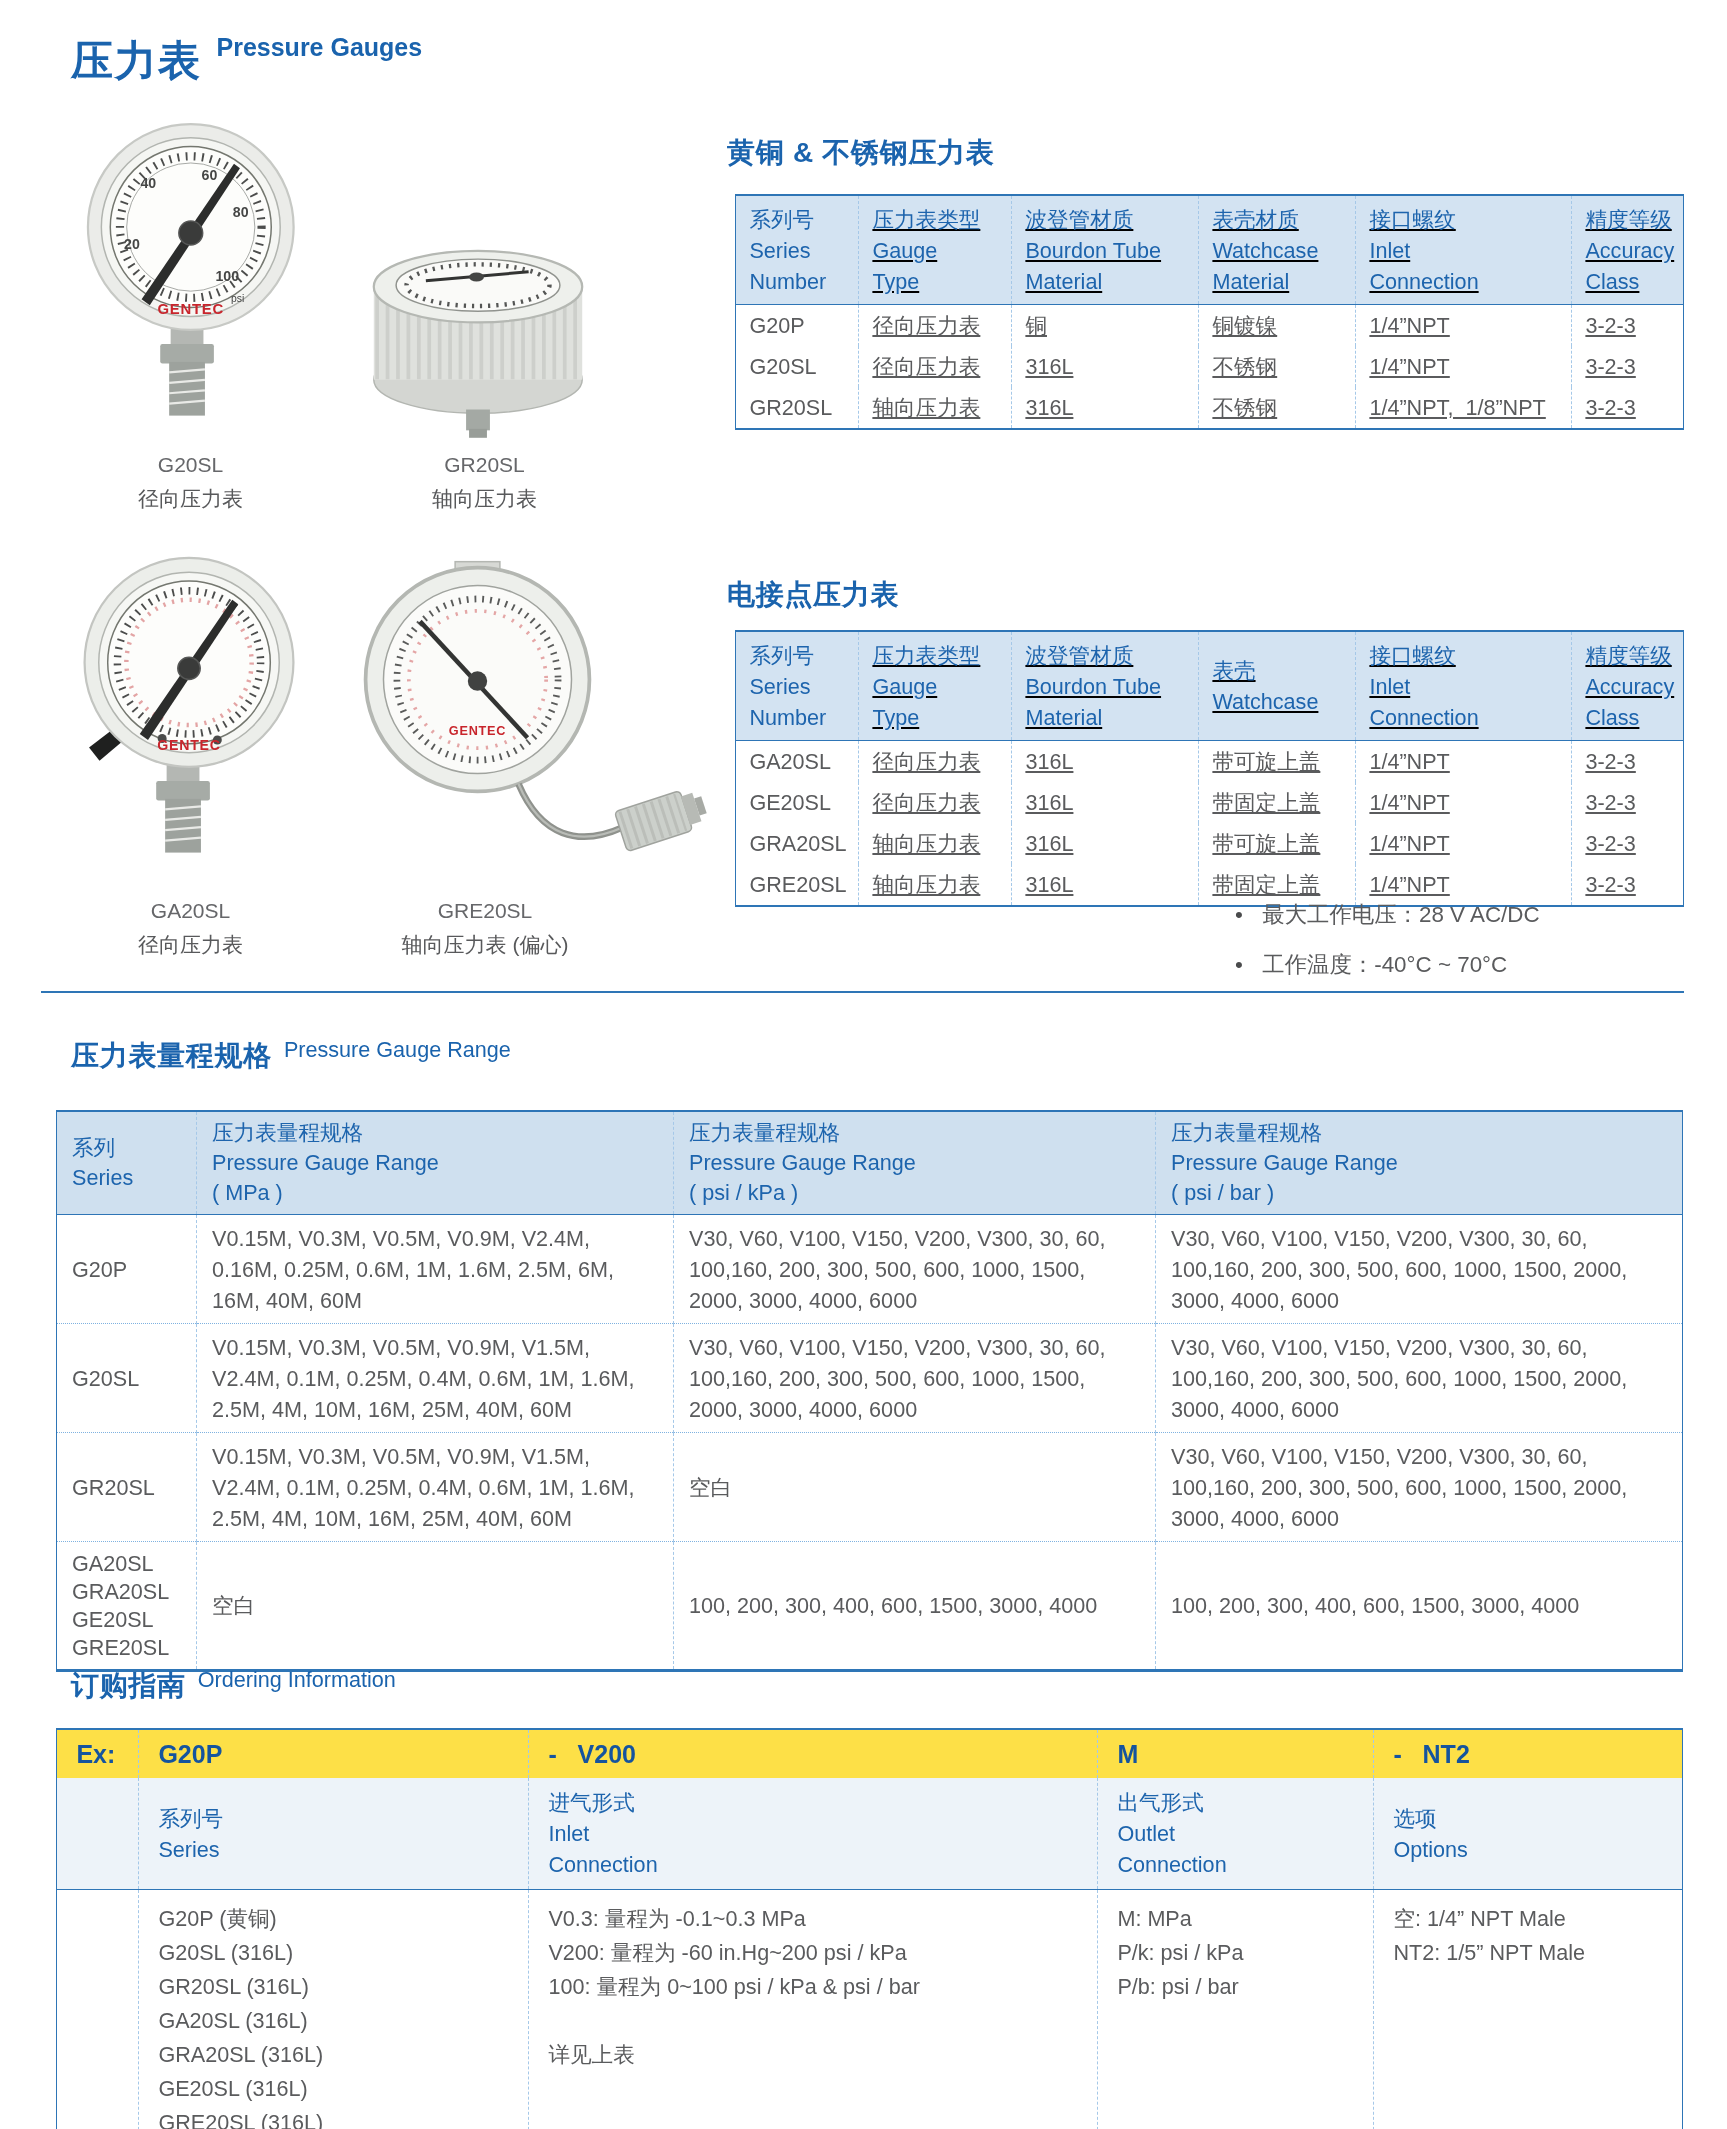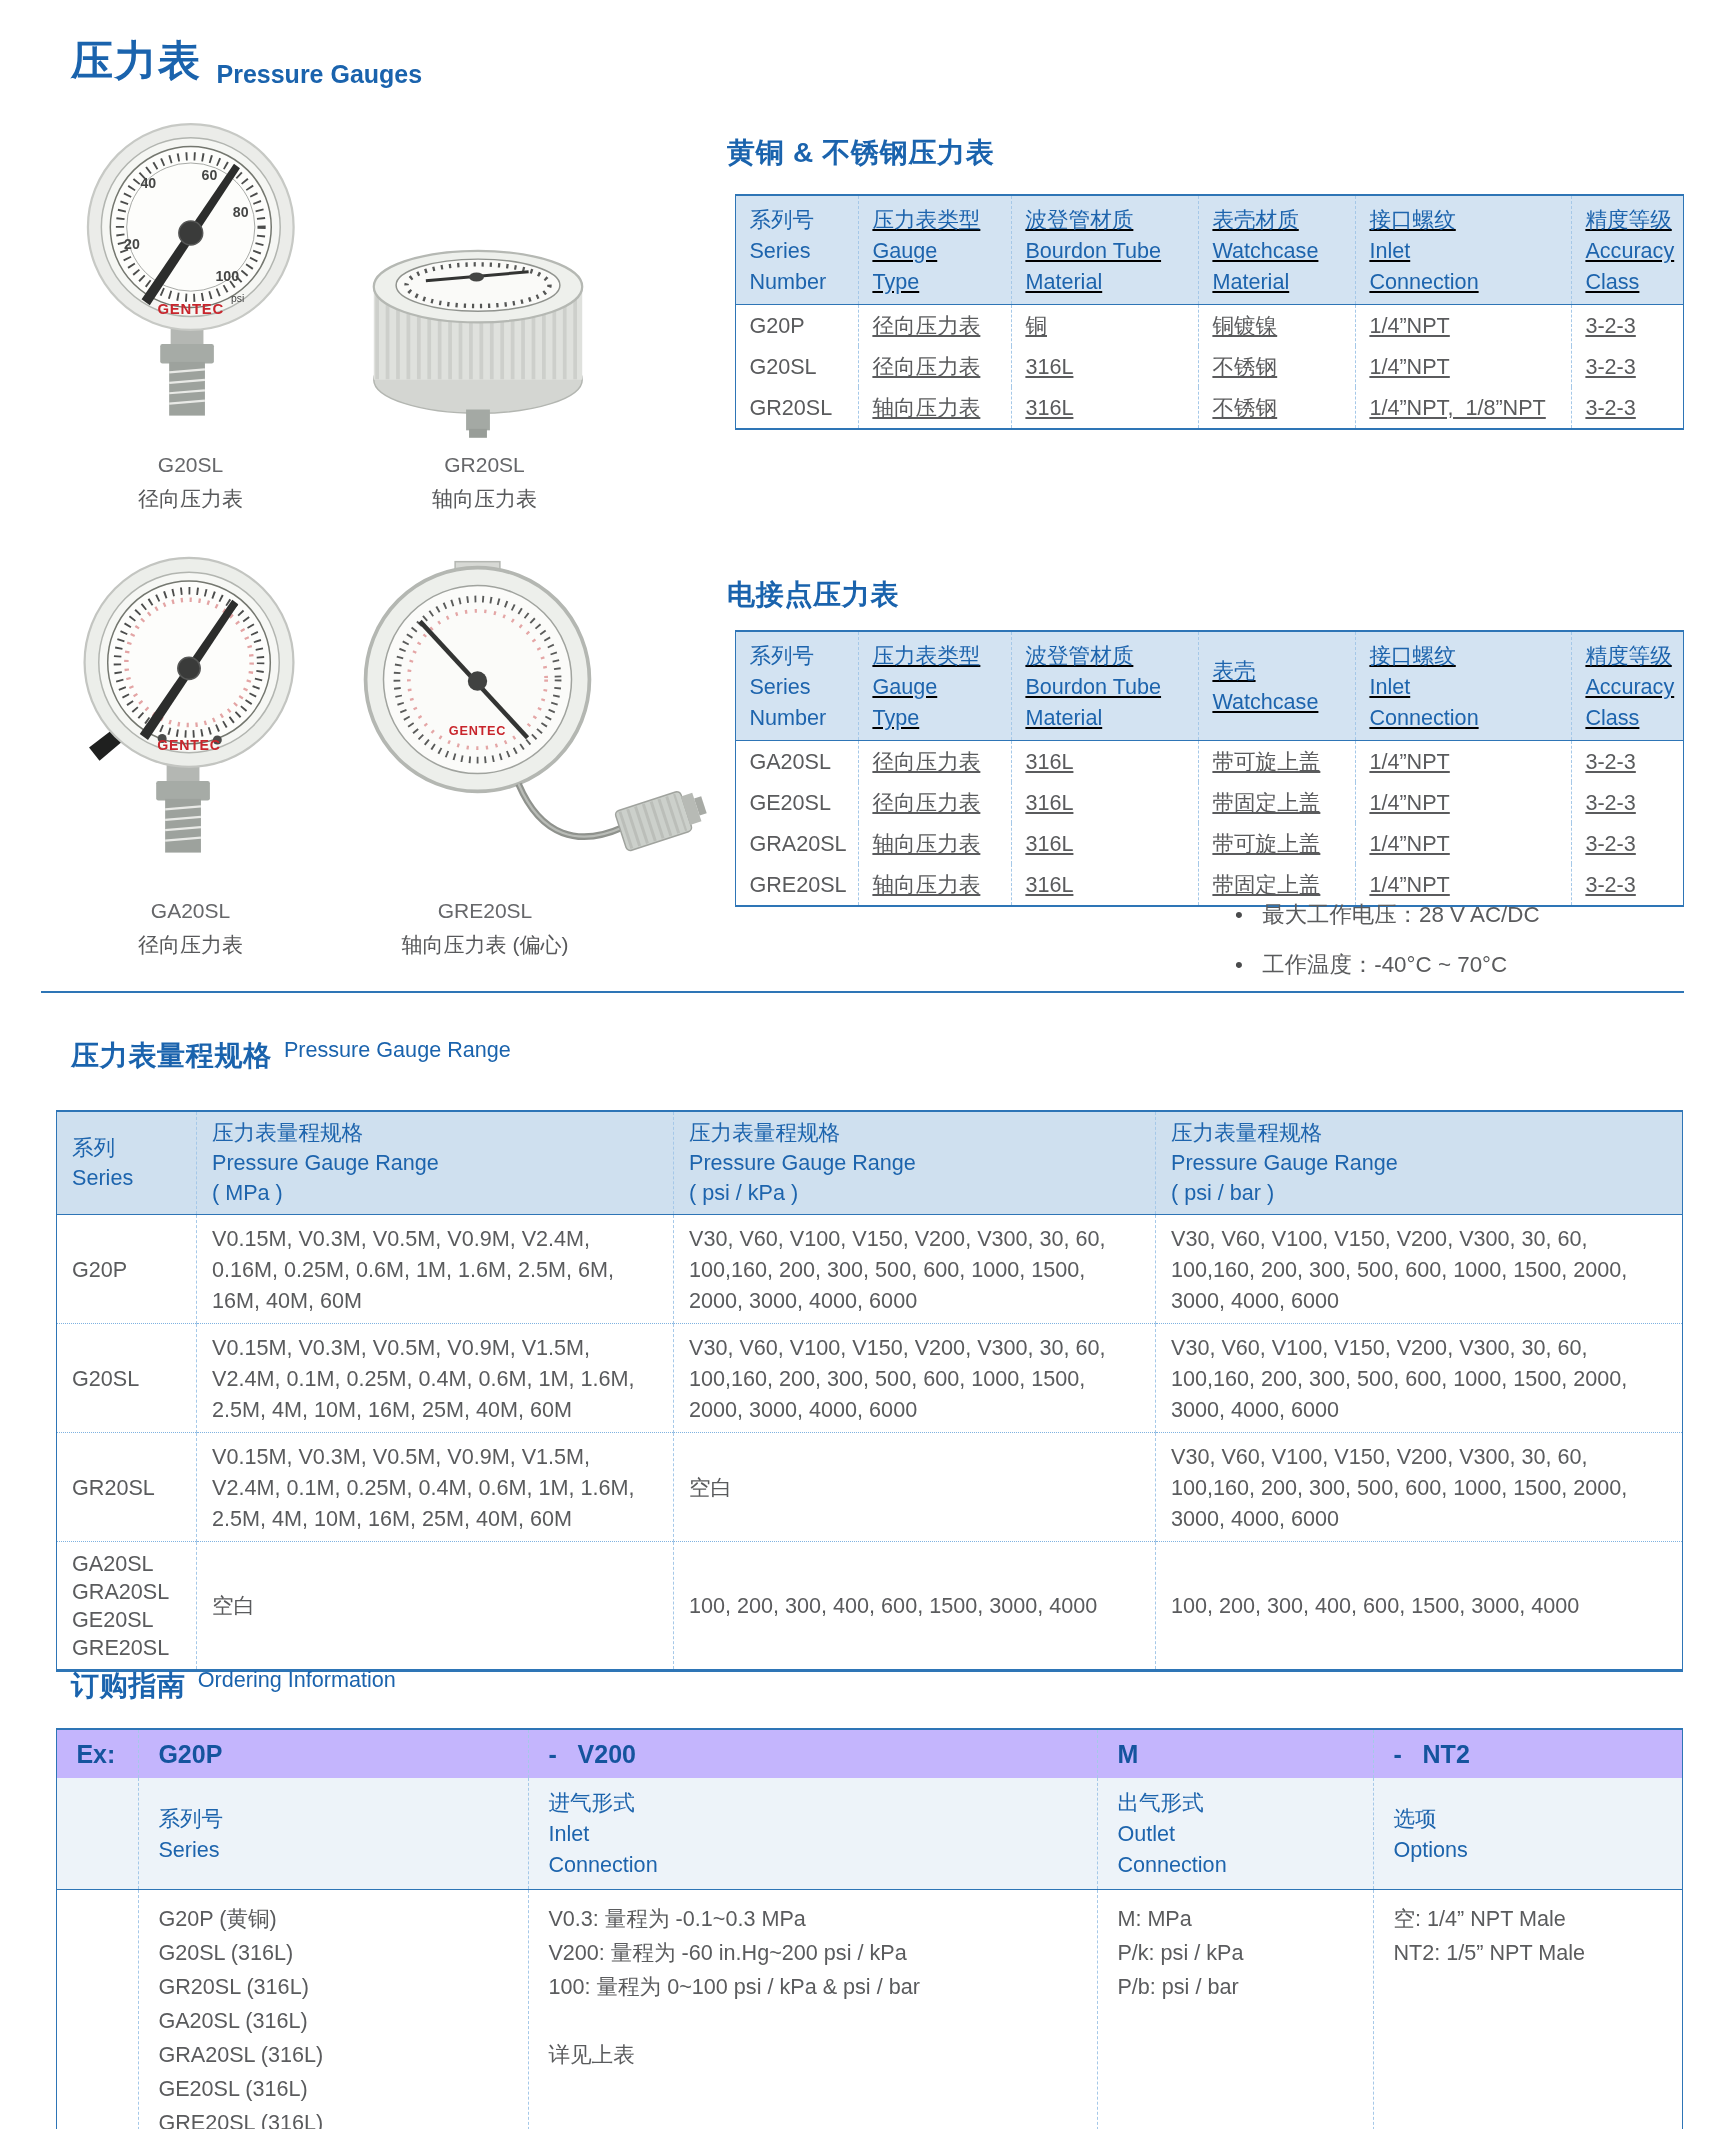--- a/index.html
+++ b/index.html
@@ -1,20 +1,20 @@
 <!DOCTYPE html>
 <html style="font-size:12px"><head>
 <meta charset="utf-8">
 <style>
   html,body{margin:0;padding:0;background:#ffffff;}
   body{font-family:"Liberation Sans","DejaVu Sans",sans-serif;}
   #page{position:relative;width:1728px;height:2129px;background:#ffffff;overflow:hidden;}
 
   
-  .main-title{position:absolute;left:71px;top:33px;display:flex;align-items:flex-end;gap:15px;color:#1a63ad;}
+  .main-title{position:absolute;left:71px;top:33px;display:flex;align-items:flex-start;gap:15px;color:#1a63ad;}
   .main-title .zh{font-size:42px;font-weight:700;letter-spacing:1.5px;}
   .main-title .en{font-size:25px;font-weight:700;}
   .sec-title{position:absolute;color:#1a63ad;font-weight:700;font-size:28px;letter-spacing:0.7px;display:flex;align-items:flex-start;gap:12px;}
   .sec-title .sub{font-weight:400;font-size:21.6px;letter-spacing:0;}
 
   
   .fig{position:absolute;}
   .fig-cap{position:absolute;text-align:center;}
   .fig-cap .cap-model{display:block;font-size:21px;line-height:34px;color:#66676a;}
   .fig-cap .cap-type{display:block;font-size:21px;line-height:34px;color:#58595b;}
@@ -33,21 +33,21 @@
   .range-table th .hl{display:block;line-height:30px;font-size:21.6px;color:#1d64ad;}
   .range-table thead tr{border-bottom:1.5px solid #2e75b6;}
   .range-table tbody tr + tr{border-top:1.5px dotted #7fb2e0;}
   .range-table td{font-size:21.6px;color:#5a5b5d;line-height:31px;padding:7.5px 19.4px 7.5px 15px;vertical-align:middle;}
   .range-table th + th,.range-table td + td{border-left:0.7px dashed #a5c8e8;}
   .series-cell div{line-height:31px;}
   .series-cell.tight div{line-height:28px;}
 
   .ord-table{border:1.5px solid #2e75b6;border-top-width:2.2px;border-bottom-width:3px;}
   .ord-table td + td{border-left:0.7px dashed #a5c8e8;}
-  .ord-ex-row td{background:#c4b5fd;color:#15549e;font-weight:700;font-size:25px;height:46px;padding-left:19.4px;white-space:pre;}
+  .ord-ex-row td{background:#fde047;color:#15549e;font-weight:700;font-size:25px;height:46px;padding-left:19.4px;white-space:pre;}
   .ord-label-row td{background:#edf3f9;padding:9px 0 9px 19.4px;}
   .ord-label-row{border-bottom:1.5px solid #2e75b6;}
   .ord-label-row .hl{display:block;line-height:31px;font-size:21.6px;color:#1d64ad;}
   .ord-body-row td{vertical-align:top;padding:12px 0 0 19.4px;font-size:21.6px;color:#5a5b5d;}
   .ord-body-row .ln{line-height:34px;min-height:34px;white-space:pre-wrap;}
 
   
   .notes{position:absolute;font-size:22.4px;color:#5a5b5d;}
   .note-line{margin-bottom:19.4px;}
   .note-line::before{content:"\2022";margin-right:19.4px;color:#4a4b4d;}

